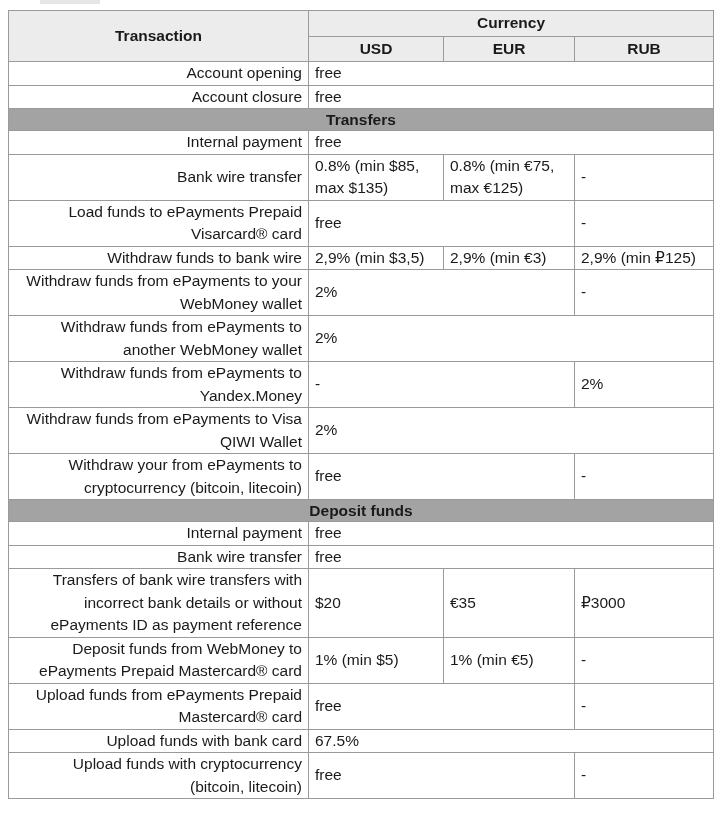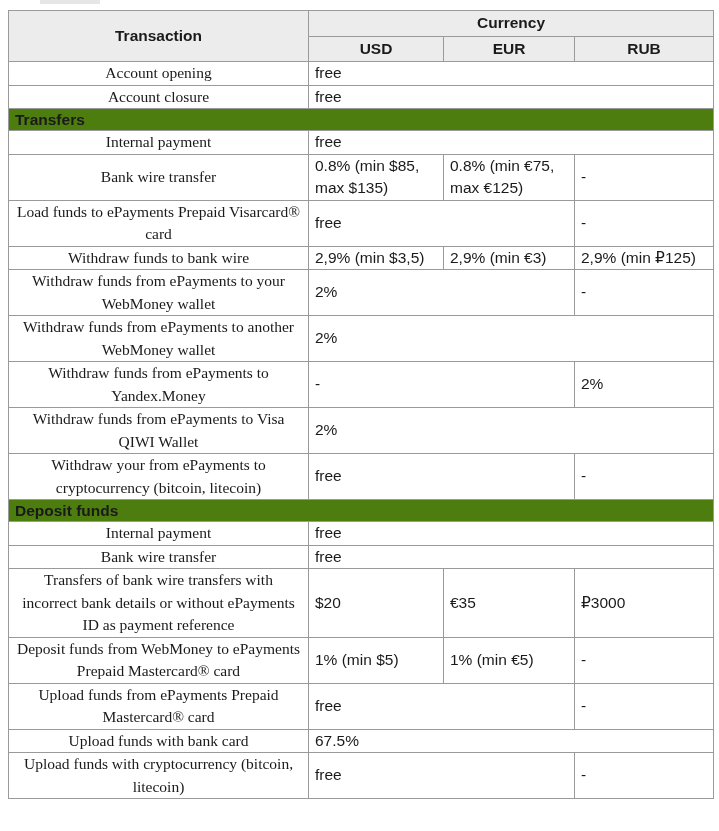--- a/index.html
+++ b/index.html
@@ -6,23 +6,23 @@
   body { width: 719px; height: 831px; position: relative; overflow: hidden;
          font-family: "Liberation Sans", "DejaVu Sans", sans-serif; color: #1a1a1a; }
   .top-fragment { position: absolute; left: 40px; top: 0; width: 60px; height: 4px; background: #e6e6e6; }
   table.fees { position: absolute; left: 8px; top: 10px; border-collapse: collapse; table-layout: fixed; width: 705px; }
   table.fees col.c0 { width: 300px; }
   table.fees col.c1 { width: 135px; }
   table.fees col.c2 { width: 131px; }
   table.fees col.c3 { width: 139px; }
   table.fees td, table.fees th { border: 1px solid #9a9a9a; padding: 0 6px; font-size: 15.5px; line-height: 22.5px; }
   table.fees th { background: #ececec; font-weight: bold; text-align: center; }
-  td.label { text-align: center; font-family: Liberation Serif, serif; }
+  td.label { text-align: right; }
   td.val { text-align: left; }
-  tr.section td { background: #4d7c0f; font-weight: bold; text-align: left; line-height: 21px; }
+  tr.section td { background: #a3a3a3; font-weight: bold; text-align: center; line-height: 21px; }
   .vsep { border-left-color: #d6d6d6 !important; }
   th.hdr-top { height: 24px; }
   th.hdr-sub { height: 24px; }
   th.hdr-transaction { height: 50px; font-size: 16.5px; }
 </style>
 </head>
 <body>
 
 <div class="top-fragment"></div>
 

